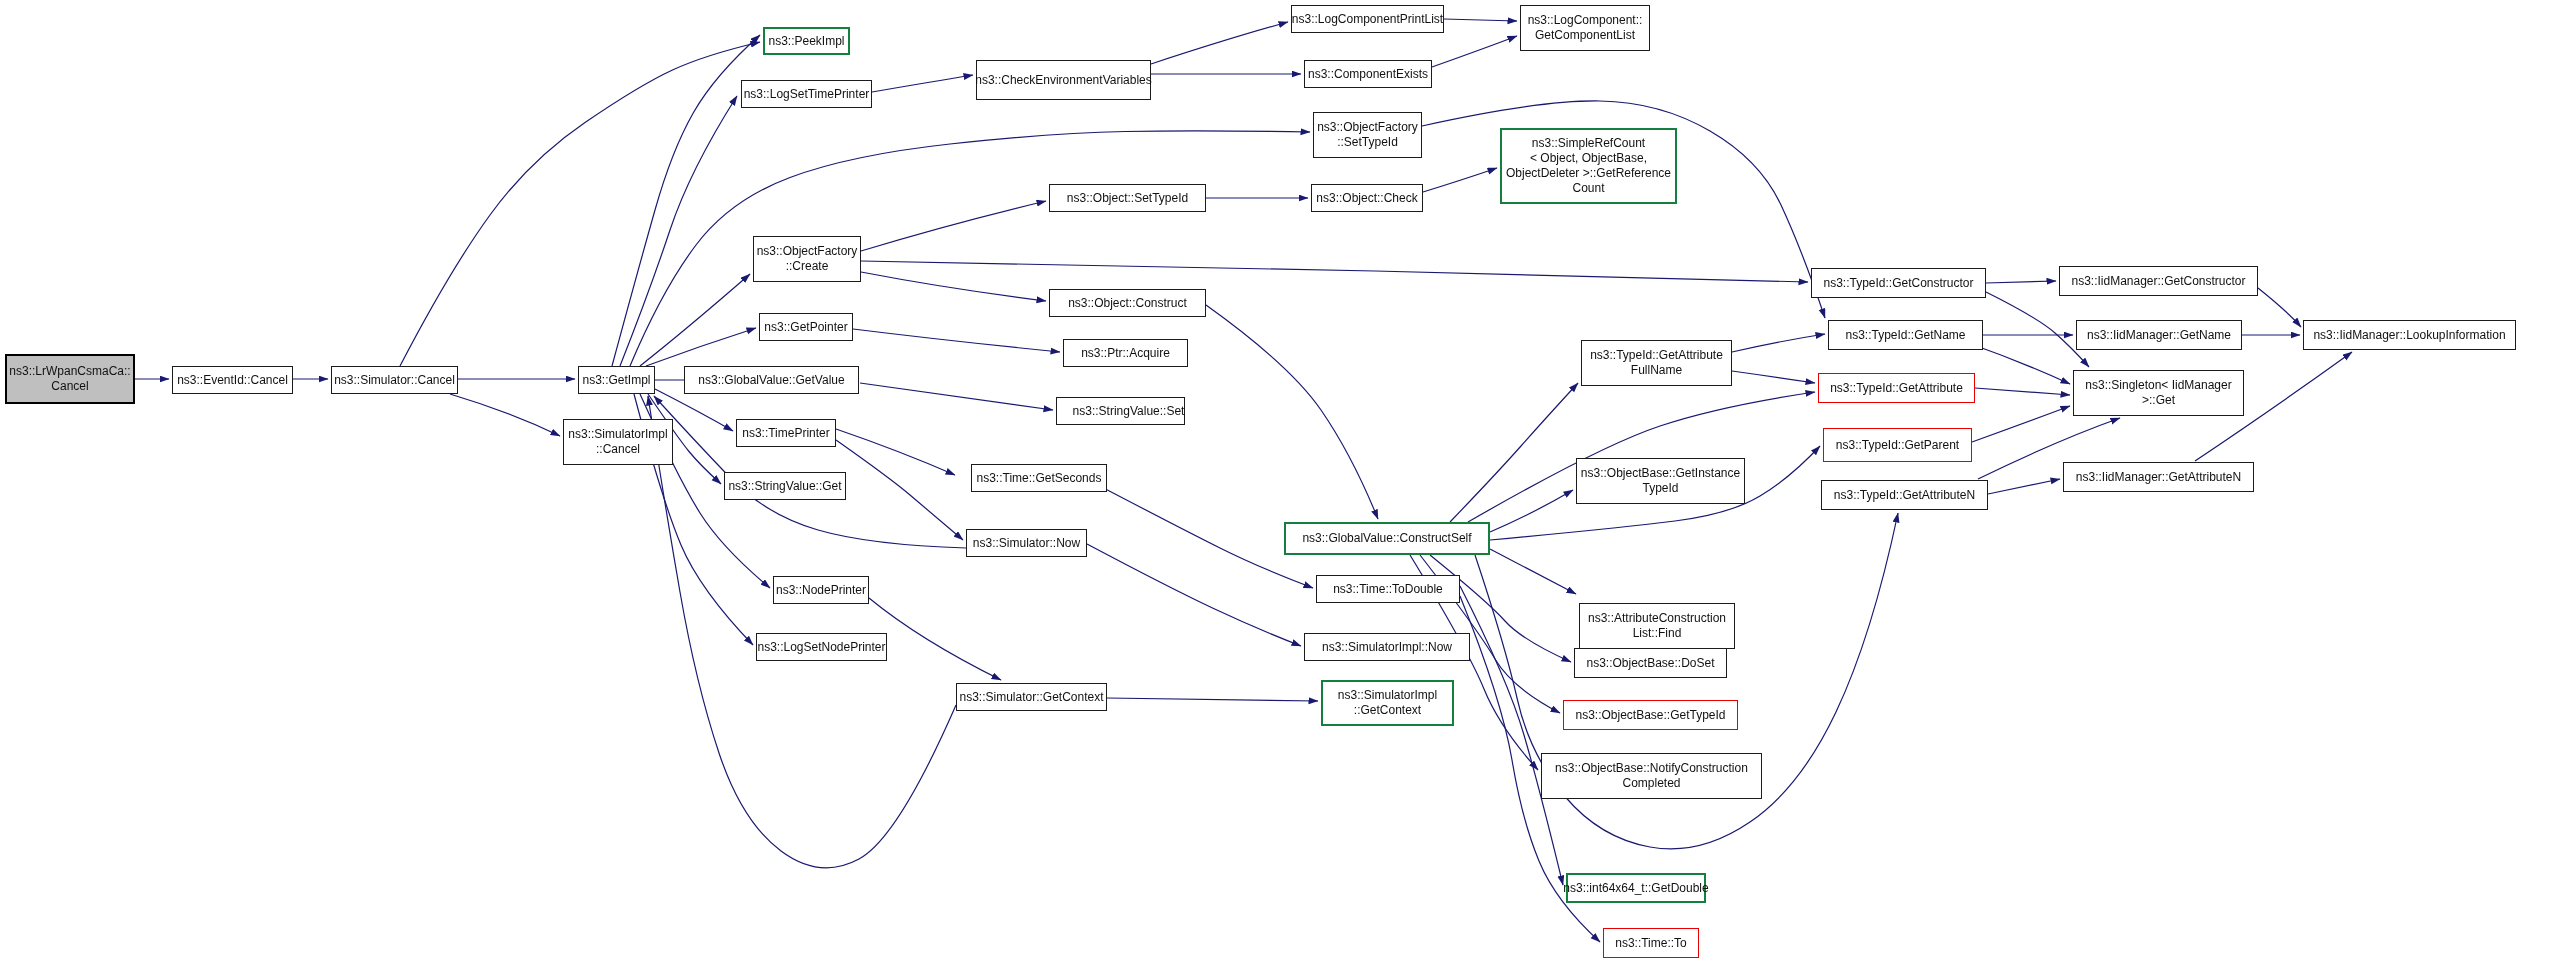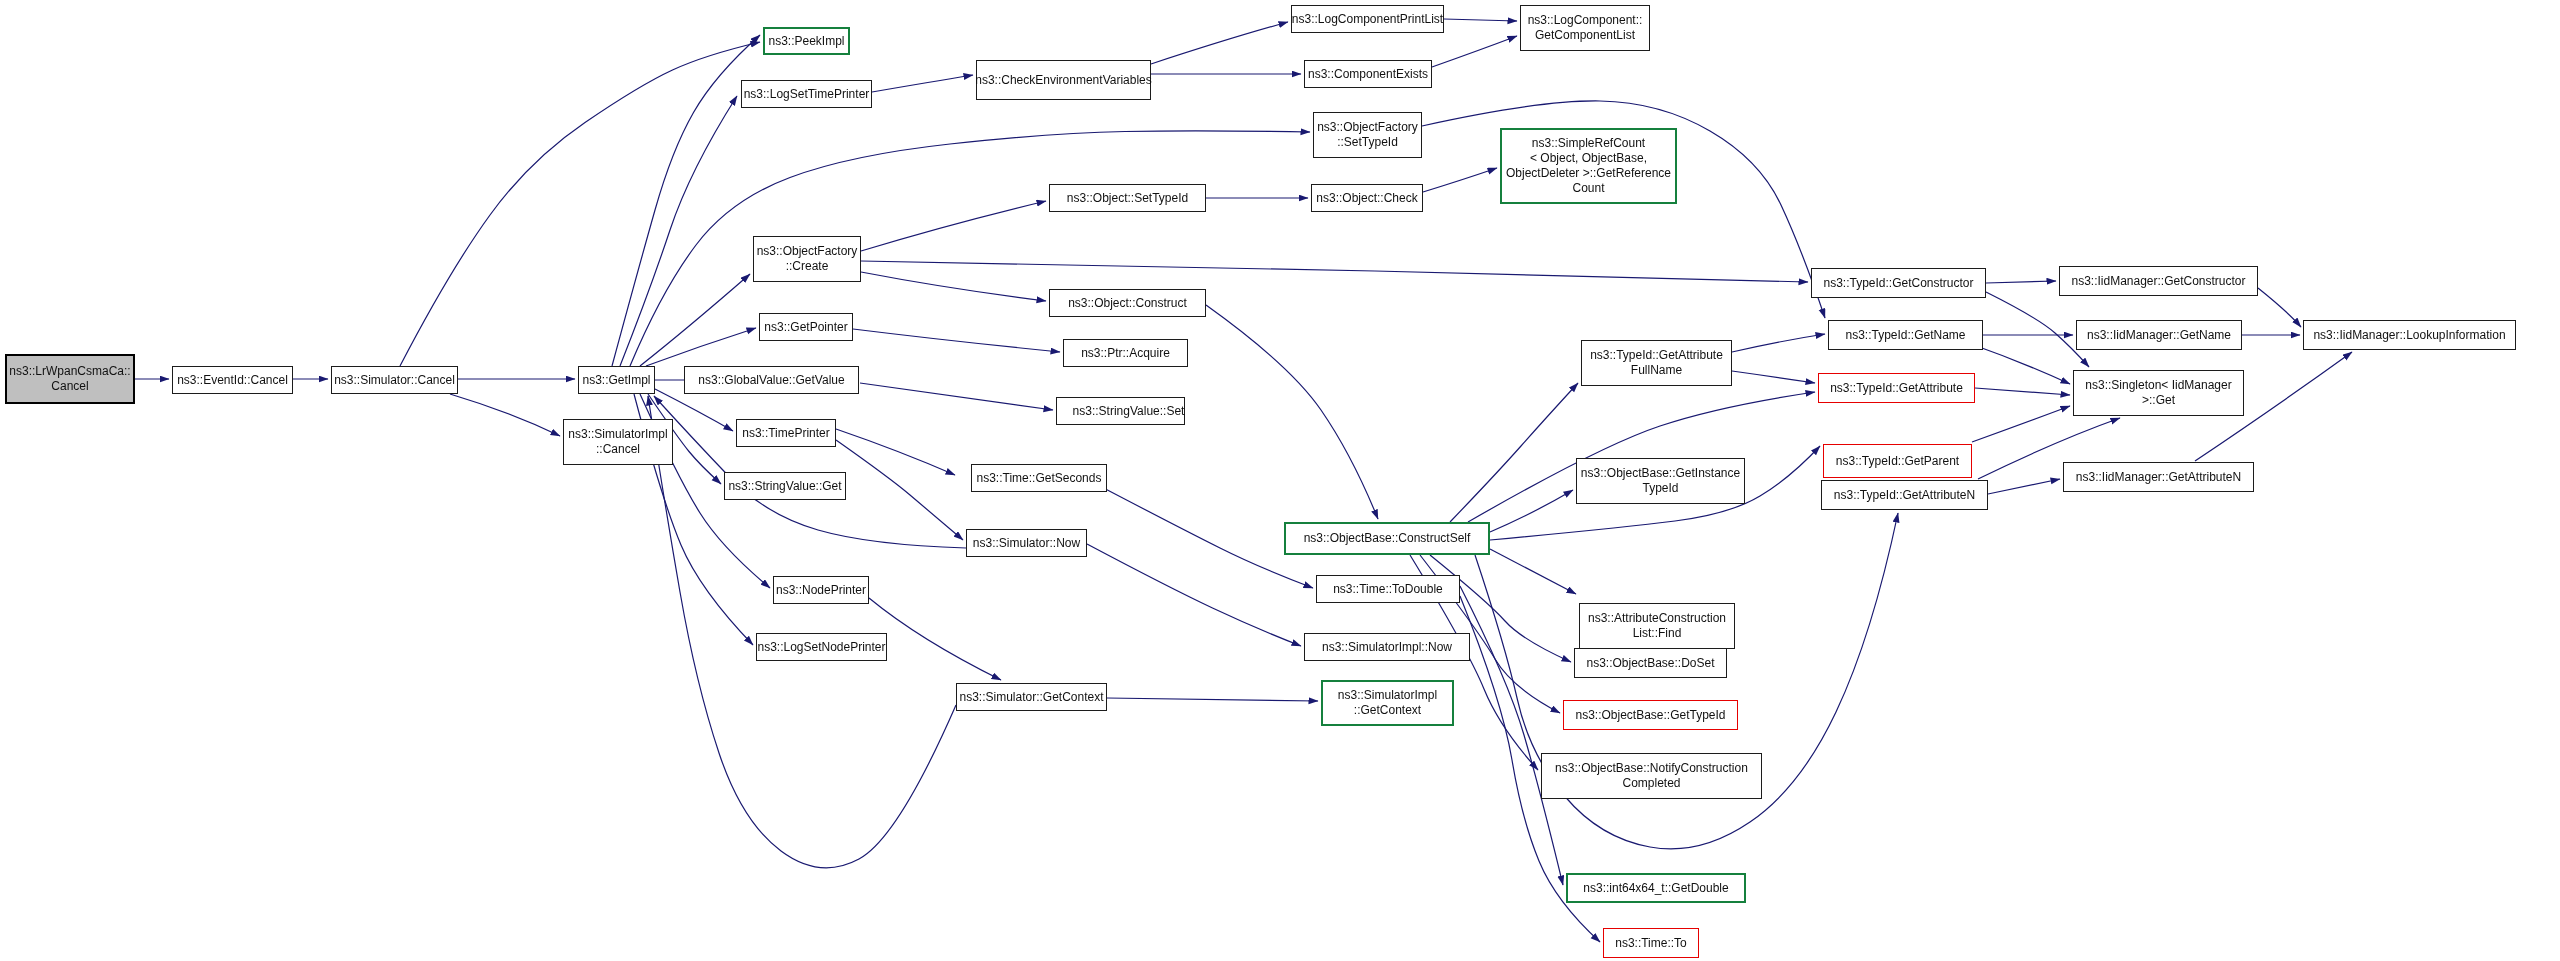--- a/index.html
+++ b/index.html
@@ -119,41 +119,41 @@
       <div class="node" style="left: 1063px; top: 339px; width: 125px; height: 28px;">ns3::Ptr::Acquire</div>
       <div class="node" style="left: 684px; top: 366px; width: 175px; height: 28px;">ns3::GlobalValue::GetValue</div>
       <div class="node" style="left: 1056px; top: 397px; width: 129px; height: 28px; padding-left: 18px;">ns3::StringValue::Set</div>
       <div class="node" style="left: 736px; top: 419px; width: 100px; height: 28px;">ns3::TimePrinter</div>
       <div class="node" style="left: 724px; top: 472px; width: 122px; height: 28px;">ns3::StringValue::Get</div>
       <div class="node" style="left: 958px; top: 464px; width: 136px; height: 28px; margin-left: 13px;">ns3::Time::GetSeconds</div>
       <div class="node" style="left: 966px; top: 529px; width: 121px; height: 28px;">ns3::Simulator::Now</div>
       <div class="node" style="left: 773px; top: 576px; width: 96px; height: 28px;">ns3::NodePrinter</div>
       <div class="node" style="left: 756px; top: 633px; width: 131px; height: 28px;">ns3::LogSetNodePrinter</div>
       <div class="node" style="left: 956px; top: 683px; width: 151px; height: 28px;">ns3::Simulator::GetContext</div>
-      <div class="node bold" style="left: 1284px; top: 522px; width: 206px; height: 33px;">ns3::ObjectBase::ConstructSelf</div>
+      <div class="node bold" style="left: 1284px; top: 522px; width: 206px; height: 33px;">ns3::GlobalValue::ConstructSelf</div>
       <div class="node" style="left: 1316px; top: 575px; width: 144px; height: 28px;">ns3::Time::ToDouble</div>
       <div class="node" style="left: 1304px; top: 633px; width: 166px; height: 28px;">ns3::SimulatorImpl::Now</div>
       <div class="node bold" style="left: 1321px; top: 680px; width: 133px; height: 46px;">ns3::SimulatorImpl
 ::GetContext</div>
       <div class="node" style="left: 1581px; top: 340px; width: 151px; height: 46px;">ns3::TypeId::GetAttribute
 FullName</div>
       <div class="node" style="left: 1811px; top: 268px; width: 175px; height: 30px;">ns3::TypeId::GetConstructor</div>
       <div class="node" style="left: 1828px; top: 320px; width: 155px; height: 30px;">ns3::TypeId::GetName</div>
       <div class="node red" style="left: 1818px; top: 373px; width: 157px; height: 30px;">ns3::TypeId::GetAttribute</div>
-      <div class="node red" style="left: 1823px; top: 428px; width: 149px; height: 34px; margin-top: 16px;">ns3::TypeId::GetParent</div>
+      <div class="node red" style="left: 1823px; top: 428px; width: 149px; height: 34px;">ns3::TypeId::GetParent</div>
       <div class="node" style="left: 1576px; top: 458px; width: 169px; height: 46px;">ns3::ObjectBase::GetInstance
 TypeId</div>
       <div class="node" style="left: 1821px; top: 480px; width: 167px; height: 30px;">ns3::TypeId::GetAttributeN</div>
       <div class="node" style="left: 1579px; top: 575px; width: 156px; height: 46px; margin-top: 28px;">ns3::AttributeConstruction
 List::Find</div>
       <div class="node" style="left: 1574px; top: 648px; width: 153px; height: 30px;">ns3::ObjectBase::DoSet</div>
       <div class="node red" style="left: 1563px; top: 700px; width: 175px; height: 30px;">ns3::ObjectBase::GetTypeId</div>
       <div class="node" style="left: 1541px; top: 753px; width: 221px; height: 46px;">ns3::ObjectBase::NotifyConstruction
 Completed</div>
-      <div class="node bold" style="left: 1566px; top: 873px; width: 180px; height: 30px;">ns3::int64x64_t::GetDouble</div>
+      <div class="node bold" style="left: 1566px; top: 873px; width: 140px; height: 30px;">ns3::int64x64_t::GetDouble</div>
       <div class="node red" style="left: 1603px; top: 928px; width: 96px; height: 30px;">ns3::Time::To</div>
       <div class="node" style="left: 2059px; top: 266px; width: 199px; height: 30px;">ns3::IidManager::GetConstructor</div>
       <div class="node" style="left: 2076px; top: 320px; width: 166px; height: 30px;">ns3::IidManager::GetName</div>
       <div class="node" style="left: 2303px; top: 320px; width: 213px; height: 30px;">ns3::IidManager::LookupInformation</div>
       <div class="node" style="left: 2073px; top: 370px; width: 171px; height: 46px;">ns3::Singleton&lt; IidManager
  &gt;::Get</div>
       <div class="node" style="left: 2063px; top: 462px; width: 191px; height: 30px;">ns3::IidManager::GetAttributeN</div>
     </div>
 </div>
 

